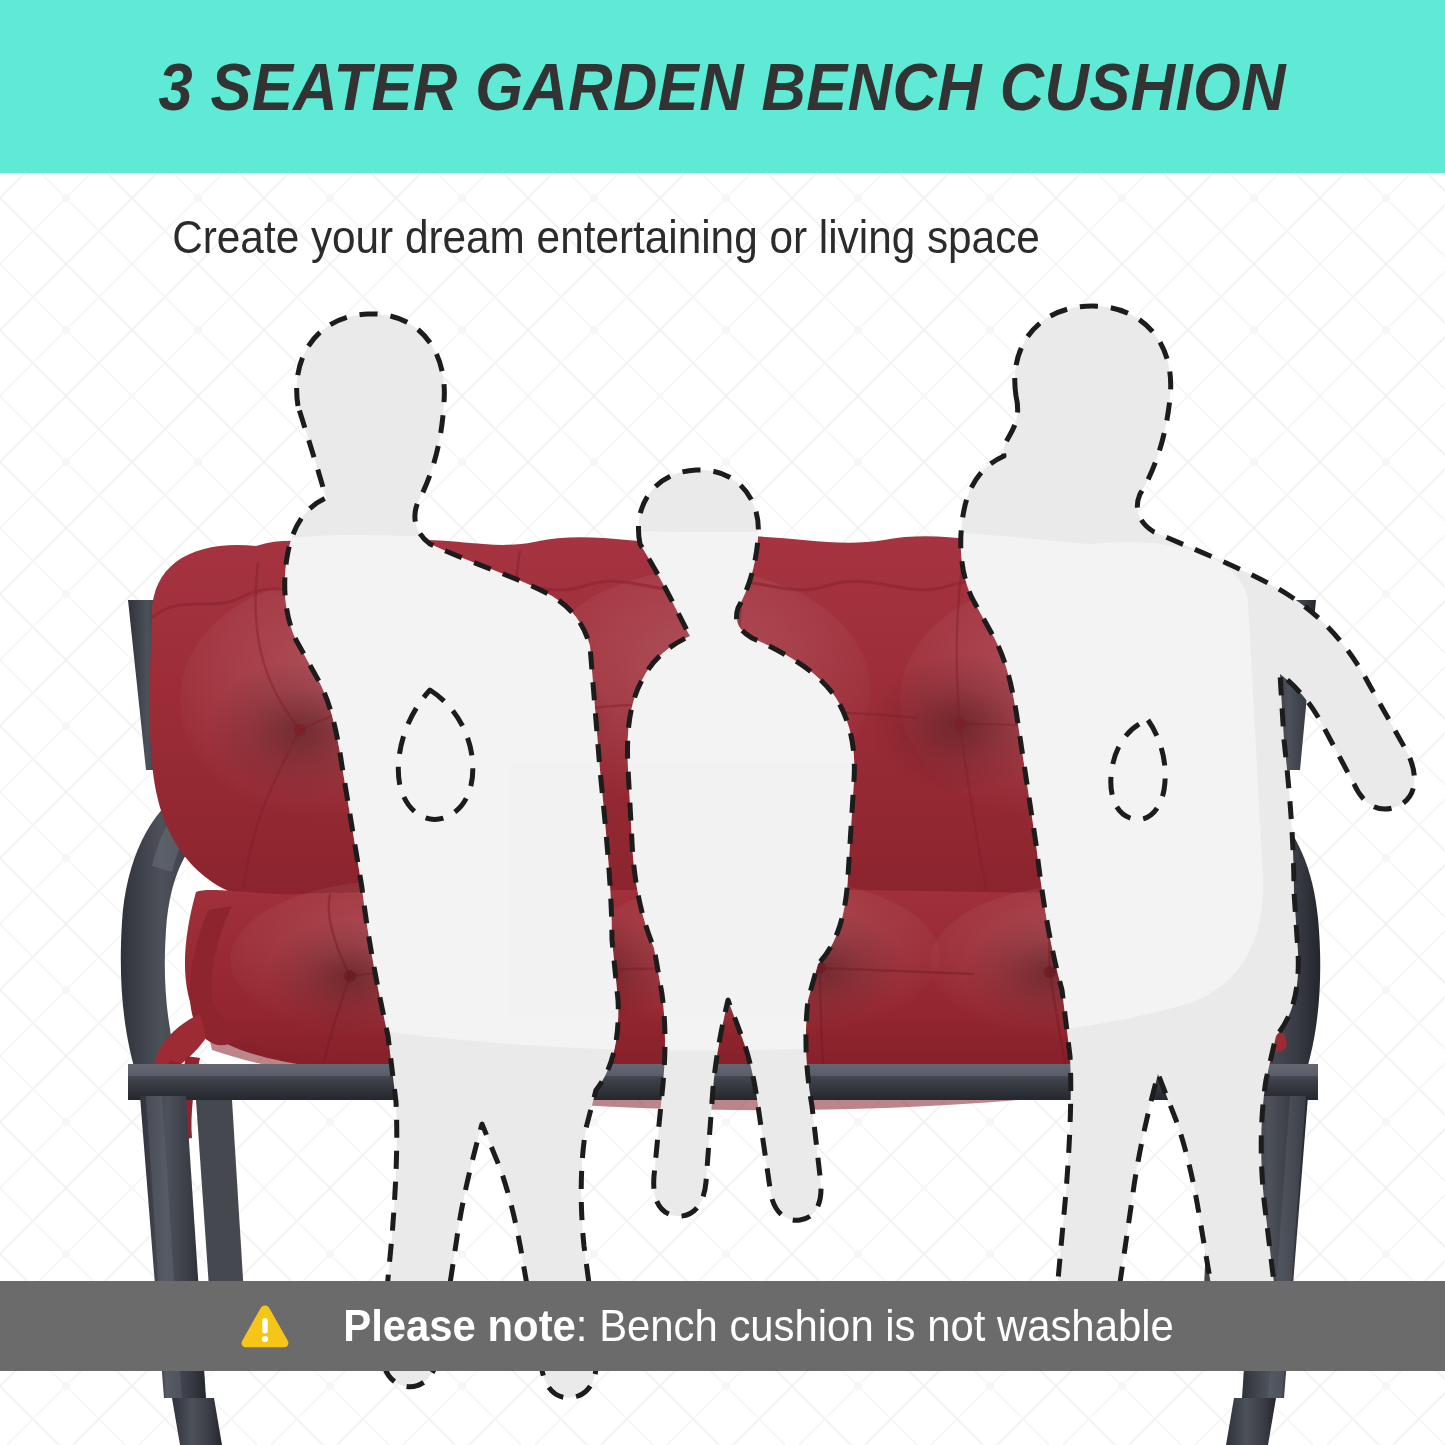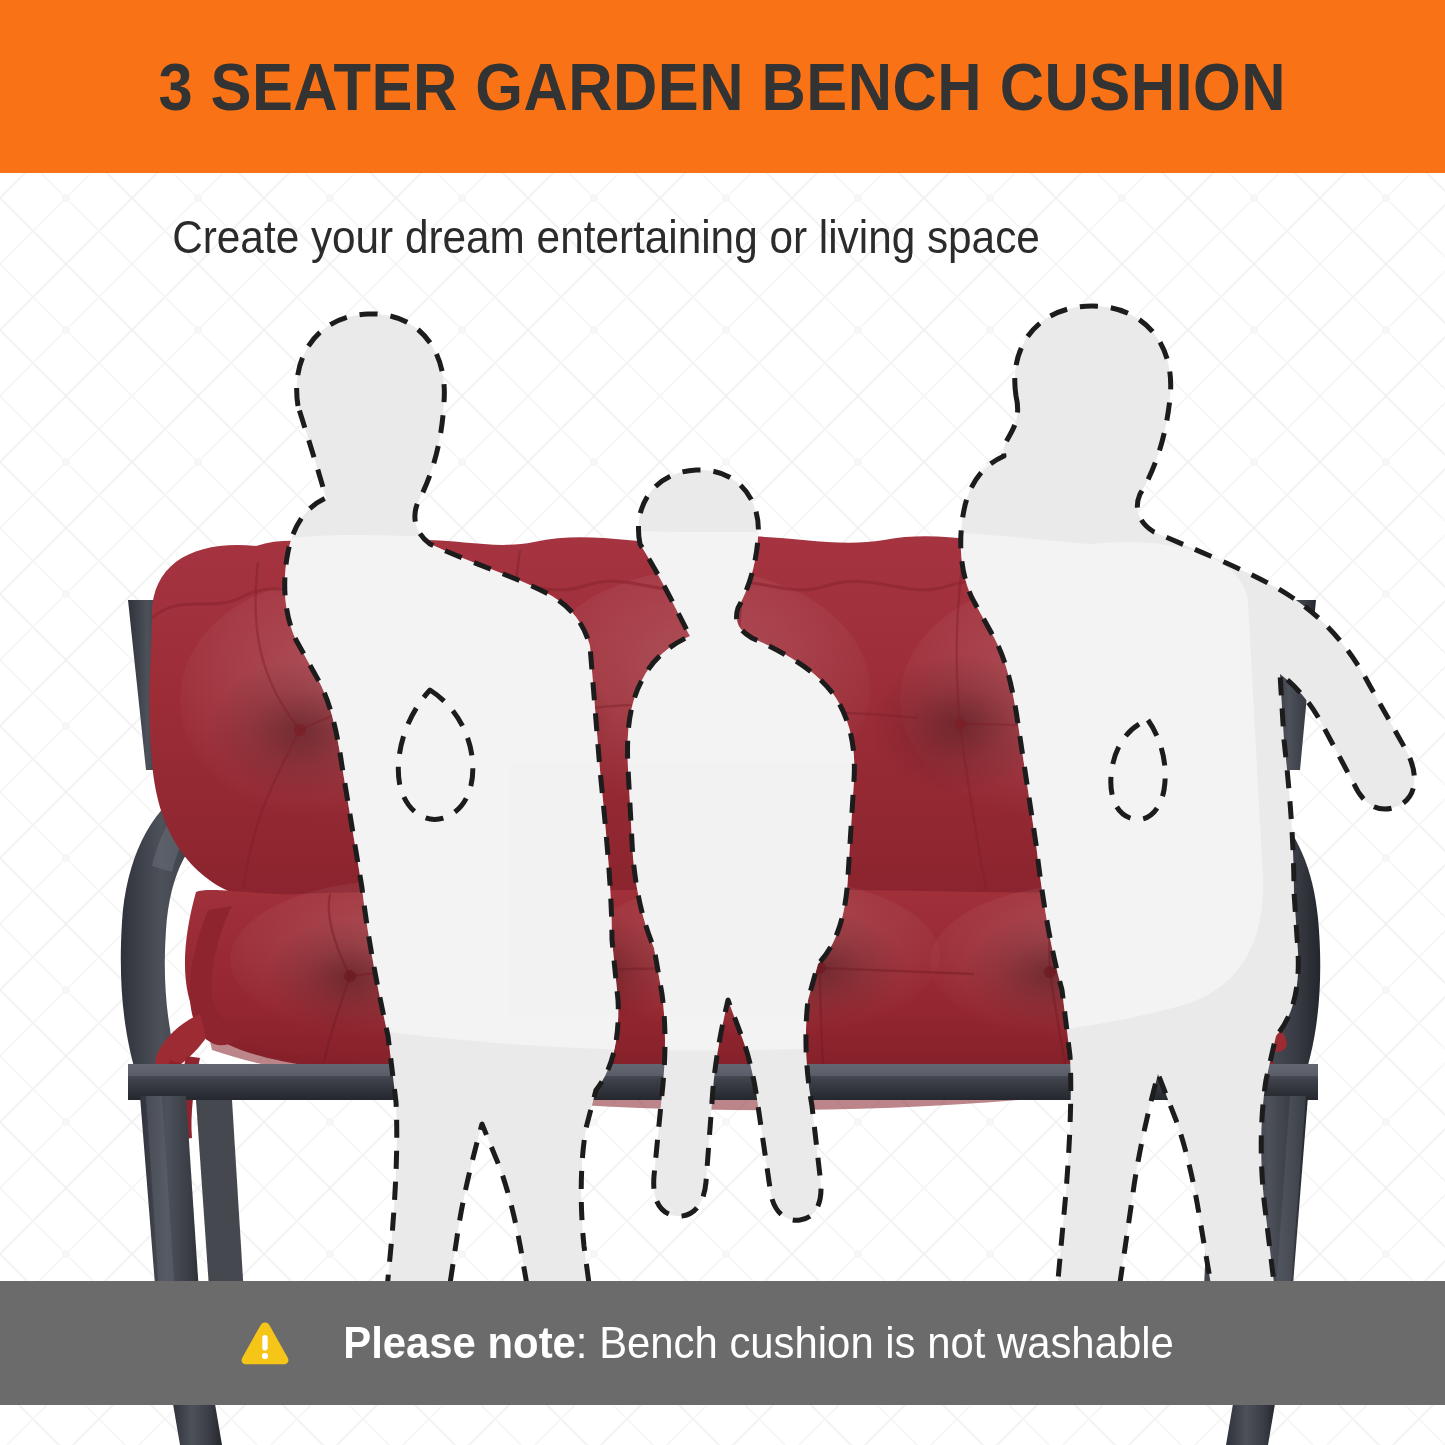--- a/index.html
+++ b/index.html
@@ -3,36 +3,36 @@
 <meta charset="utf-8">
 <style>
   html,body{margin:0;padding:0;background:#fff;}
   body{width:1445px;height:1445px;font-family:"Liberation Sans",sans-serif;overflow:hidden;}
   .stage{position:relative;width:1445px;height:1445px;background:#ffffff;overflow:hidden;}
 
   
   .watermark{position:absolute;left:0;top:0;width:1445px;height:1445px;z-index:1;pointer-events:none;}
 
   
-  .header-band{position:absolute;left:0;top:0;width:1445px;height:173px;background:#f97316;z-index:6;
-    display:flex;align-items:center;justify-content:center;}
+  .header-band{position:absolute;left:0;top:0;width:1445px;height:173px;background:#5eead4;z-index:6;
+    display:flex;align-items:center;justify-content:center;font-style:italic;}
   .page-title{font-size:66px;font-weight:700;color:#333333;letter-spacing:0.5px;
     transform:scaleX(.93);white-space:nowrap;font-family:"Liberation Sans",sans-serif;}
 
   
   .subtitle-wrap{position:absolute;left:0;top:196px;width:1213px;height:80px;z-index:6;
     display:flex;align-items:center;justify-content:center;}
   .subtitle{font-size:47px;font-weight:300;color:#2b2b2b;white-space:nowrap;
     transform:scaleX(.9);font-family:"Liberation Sans",sans-serif;}
 
   
   .scene{position:absolute;left:0;top:300px;width:1445px;height:1145px;z-index:3;}
 
   
-  .note-band{position:absolute;left:0;top:1281px;width:1445px;height:124px;background:#6b6b6b;z-index:8;
+  .note-band{position:absolute;left:0;top:1281px;width:1445px;height:90px;background:#6b6b6b;z-index:8;
     display:flex;align-items:center;justify-content:center;gap:22px;}
   .warn-icon{width:50px;height:46px;flex:0 0 auto;display:block;}
   .note-text{font-size:45px;color:#ffffff;white-space:nowrap;transform:scaleX(.93);
     font-family:"Liberation Sans",sans-serif;font-weight:300;}
   .note-text b{font-weight:700;}
 </style>
 </head>
 <body>
 
 <div class="stage">

